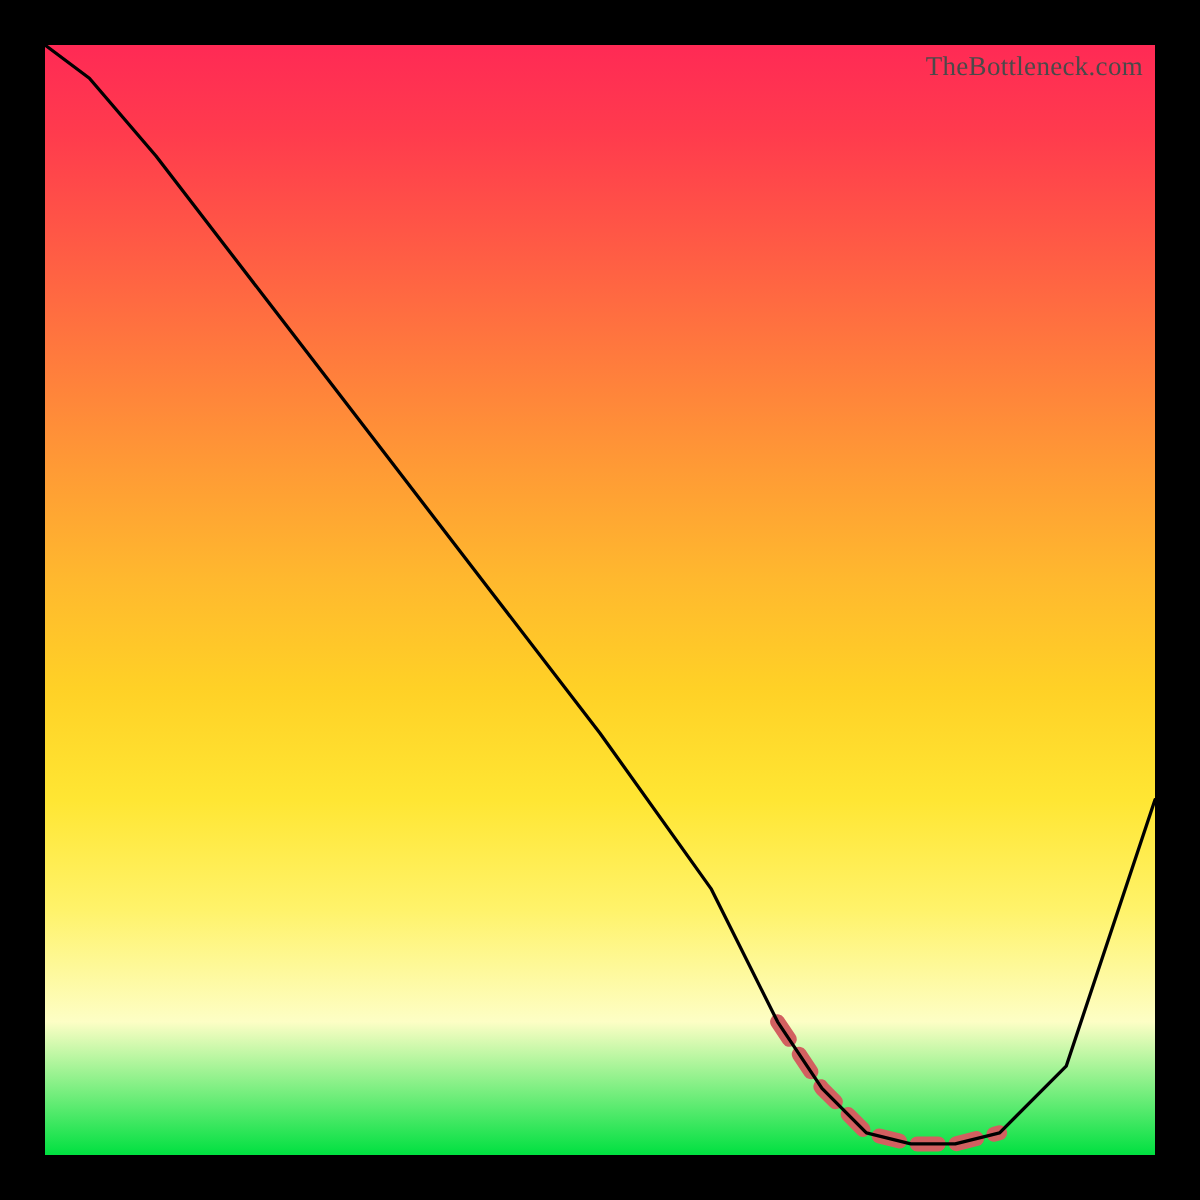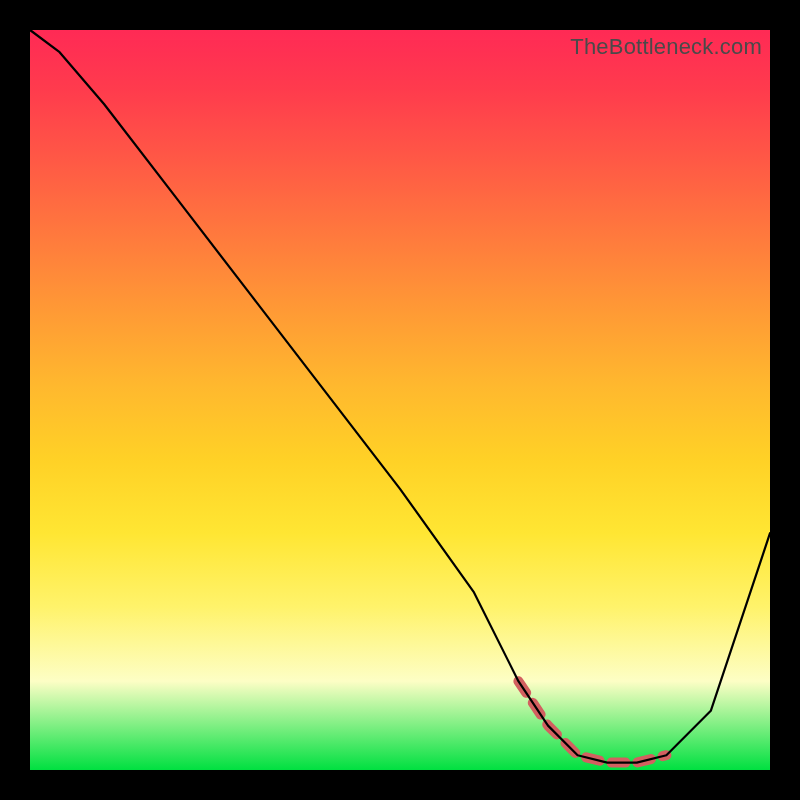--- a/index.html
+++ b/index.html
@@ -26,22 +26,22 @@
       #ffd126 58%,
       #ffe633 68%,
       #fff36b 78%,
       #fdfec5 88%,
       #00e040 100%);
   }
   .watermark {
     position: absolute;
     top: 4px;
     right: 8px;
-    font-family: Liberation Sans, sans-serif;
-    font-size: 22px;
+    font-family: Liberation Serif, serif;
+    font-size: 18px;
     color: #4a4a4a;
     font-weight: 500;
     letter-spacing: 0.2px;
     user-select: none;
   }
   svg.curve {
     position: absolute;
     left: 0;
     top: 0;
     width: 740px;

